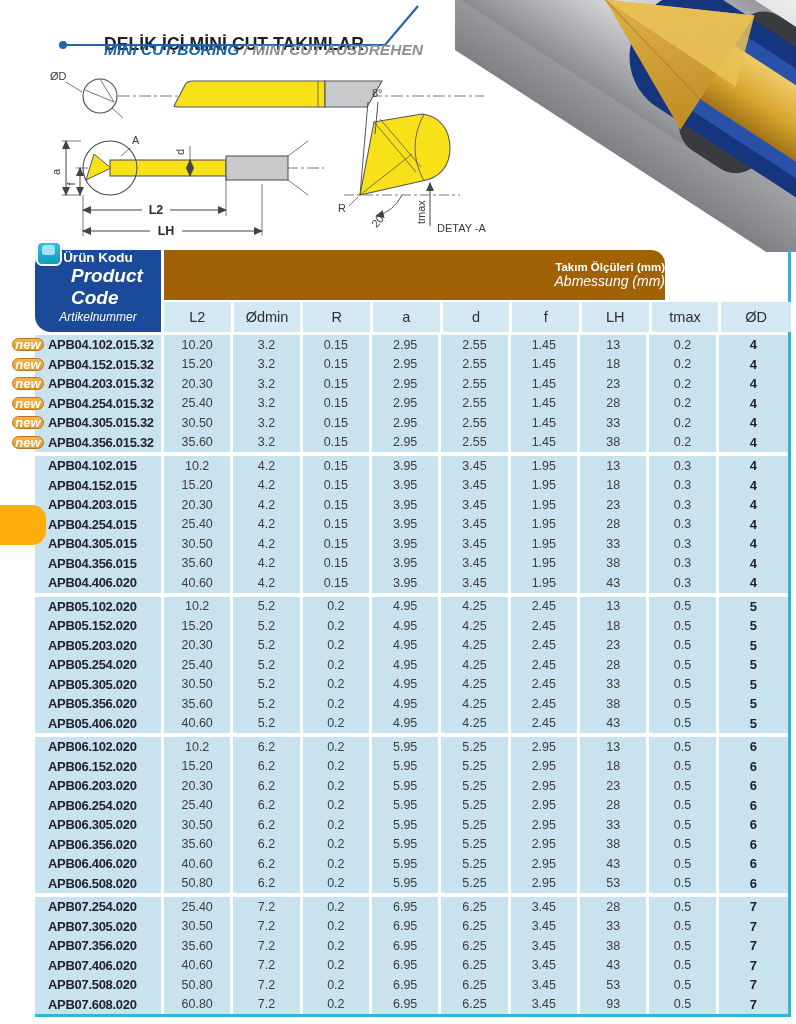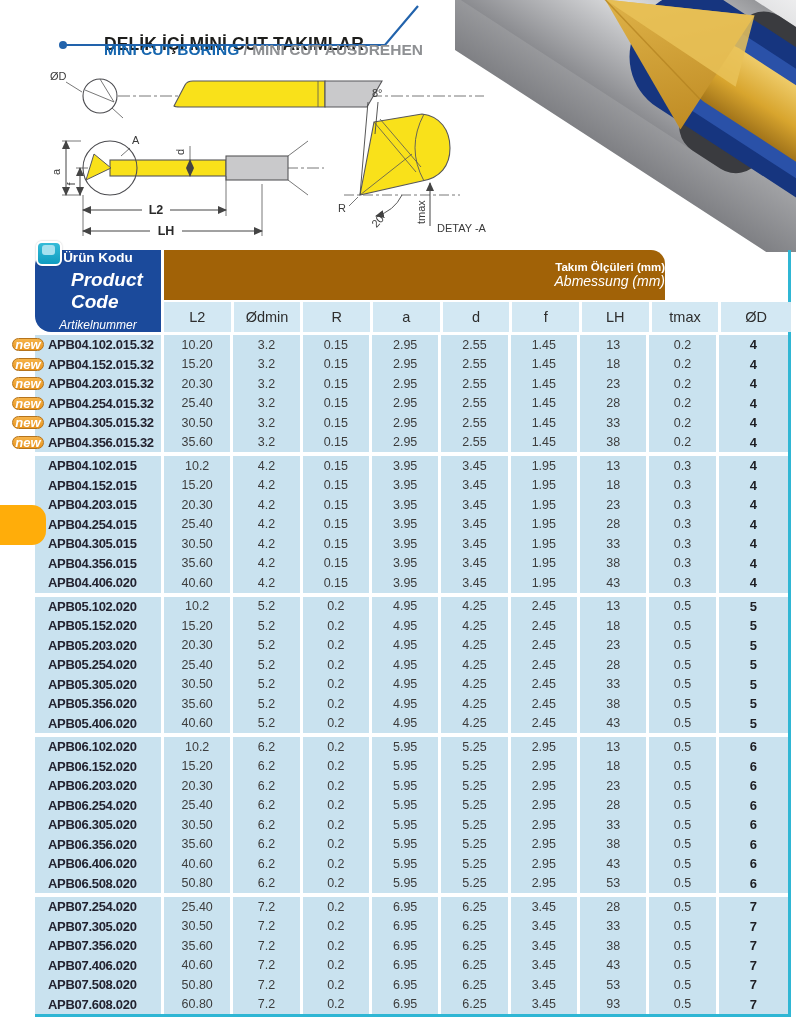--- a/index.html
+++ b/index.html
@@ -3,21 +3,21 @@
 <meta charset="utf-8">
 <style>
   * { box-sizing: border-box; margin: 0; padding: 0; }
   html,body { background:#fff; }
   body { font-family:"Liberation Sans", sans-serif; }
   .page { position:relative; width:796px; height:1024px; background:#fff; overflow:hidden; }
 
   
   .hdr-title { position:absolute; left:104px; top:14px; font-size:17.5px; font-weight:bold;
     color:#1d1d1b; letter-spacing:0.1px;margin-top:20px; }
-  .hdr-sub { position:absolute; left:104px; top:41px; font-size:15.5px; font-weight:bold; }
+  .hdr-sub { position:absolute; left:104px; top:41px; font-size:15.5px; font-weight:bold;font-style:italic; }
   .hdr-sub .b { color:#1565ae; }
   .hdr-sub .s { color:#8e9093; }
   .hdr-line { position:absolute; left:55px; top:0; }
 
   
   .tech-svg { position:absolute; left:22px; top:64px; }
   .photo-svg { position:absolute; left:455px; top:0; }
   .dim-txt { font-size:11px; fill:#3a3a3a; }
   .dim-txt-b { font-size:12.5px; font-weight:bold; fill:#2a2a2a; }
   .draw-line { stroke:#4c4c50; stroke-width:1.1; fill:none; }
@@ -27,21 +27,21 @@
   .table { position:absolute; left:35px; top:250px; width:756px;
     border-right:3px solid #2fb6d4; border-bottom:3px solid #2fb6d4; }
   .clip-icon { position:absolute; left:1px; top:-9px; width:26px; height:25px;
     background:linear-gradient(#35bcd8,#0f9cc0); border:2px solid #fff; border-radius:6px;
     box-shadow:0 0 2px rgba(0,0,0,.25); z-index:3; }
   .clip-icon::after { content:""; position:absolute; left:4px; top:2px; width:13px; height:10px;
     background:#a6e1ef; border-radius:3px; }
   .thead { position:relative; height:85px; }
   .product-hdr { position:absolute; left:0; top:0; width:126px; height:82px;
     background:#1b4a9b; border-radius:16px 0 0 16px; color:#fff;
-    display:flex; flex-direction:column; justify-content:space-between; align-items:center; z-index:2; }
+    display:flex; flex-direction:column; justify-content:flex-start; align-items:center; z-index:2; }
   .ph-tr { font-size:13.5px; font-weight:bold; }
   .ph-en { font-size:19px; font-weight:bold; font-style:italic;margin-left:36px; }
   .ph-de { font-size:12px; font-style:italic; margin-top:1px; }
   .dim-hdr { position:absolute; left:129px; top:0; width:501px; height:50px;
     background:#a16207; border-radius:0 14px 0 0; color:#fff; text-align:center;
     display:flex; flex-direction:column; justify-content:center;align-items:flex-end; }
   .dh-tr { font-size:11.5px; font-weight:bold; }
   .dh-en { font-size:10.5px; font-style:italic; color:rgba(255,255,255,.62); }
   .dh-de { font-size:14px; font-style:italic; }
   .col-hdrs { position:absolute; left:129px; top:52px; width:627px; height:30px;

